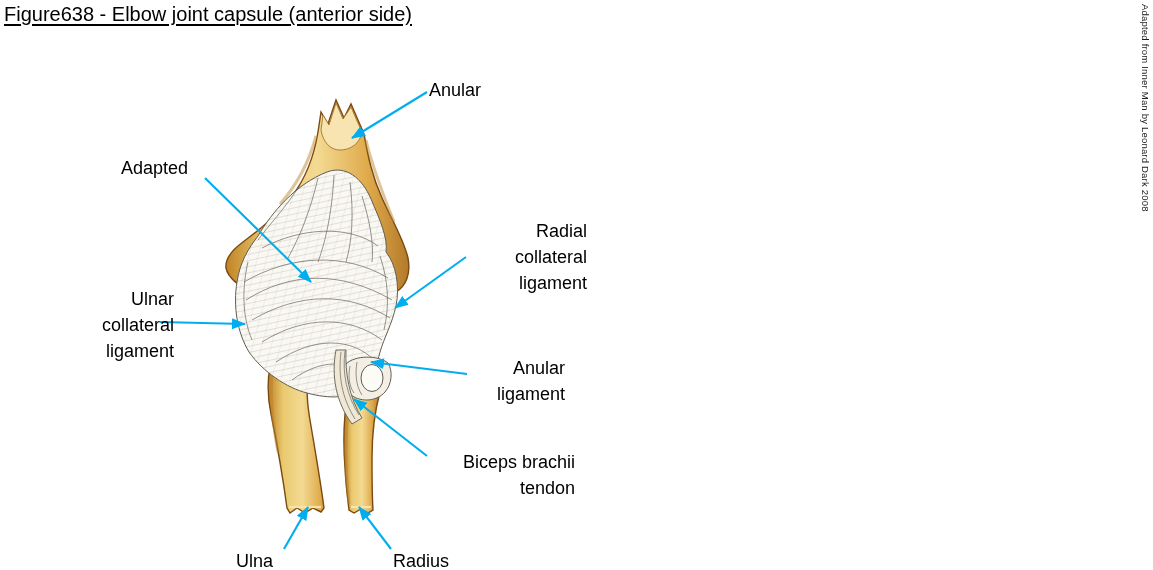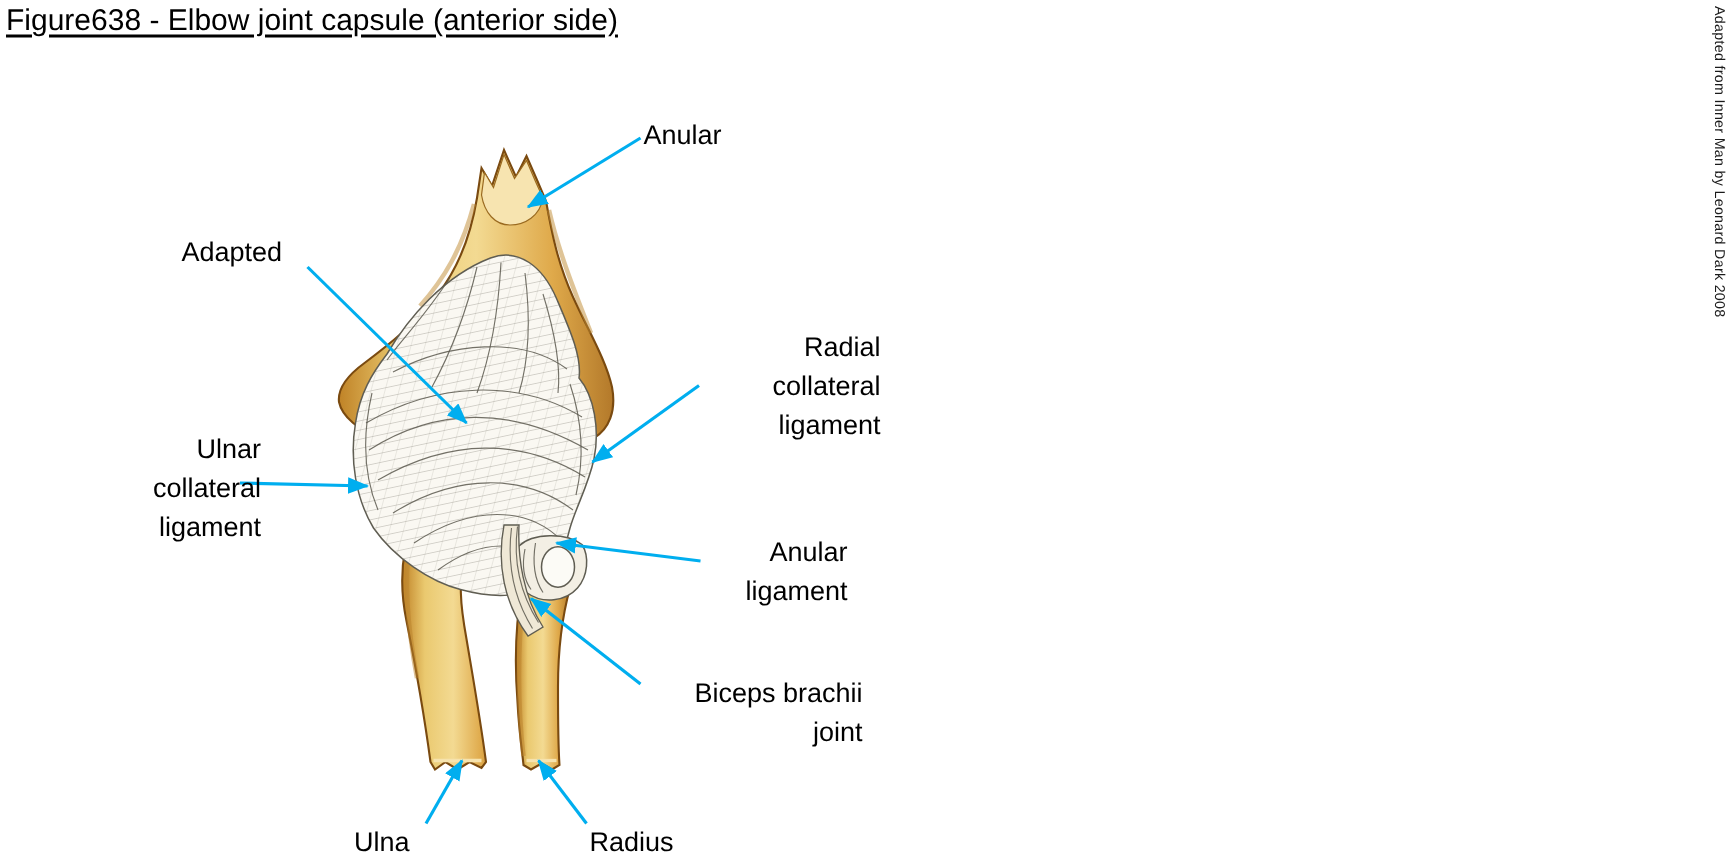--- a/index.html
+++ b/index.html
@@ -160,17 +160,17 @@
   <div class="label" style="left:121px; top:155px;">Adapted</div>
   <div class="label center" style="left:455px; top:218px; width:132px;">Radial
 collateral
 ligament</div>
   <div class="label center" style="left:46px; top:286px; width:128px;">Ulnar
 collateral
 ligament</div>
   <div class="label center" style="left:455px; top:355px; width:110px;">Anular
 ligament</div>
   <div class="label center" style="left:415px; top:449px; width:160px;">Biceps brachii
-joint</div>
+tendon</div>
   <div class="label" style="left:236px; top:548px;">Ulna</div>
   <div class="label" style="left:393px; top:548px;">Radius</div>
 
 </div>
 
 </body></html>

